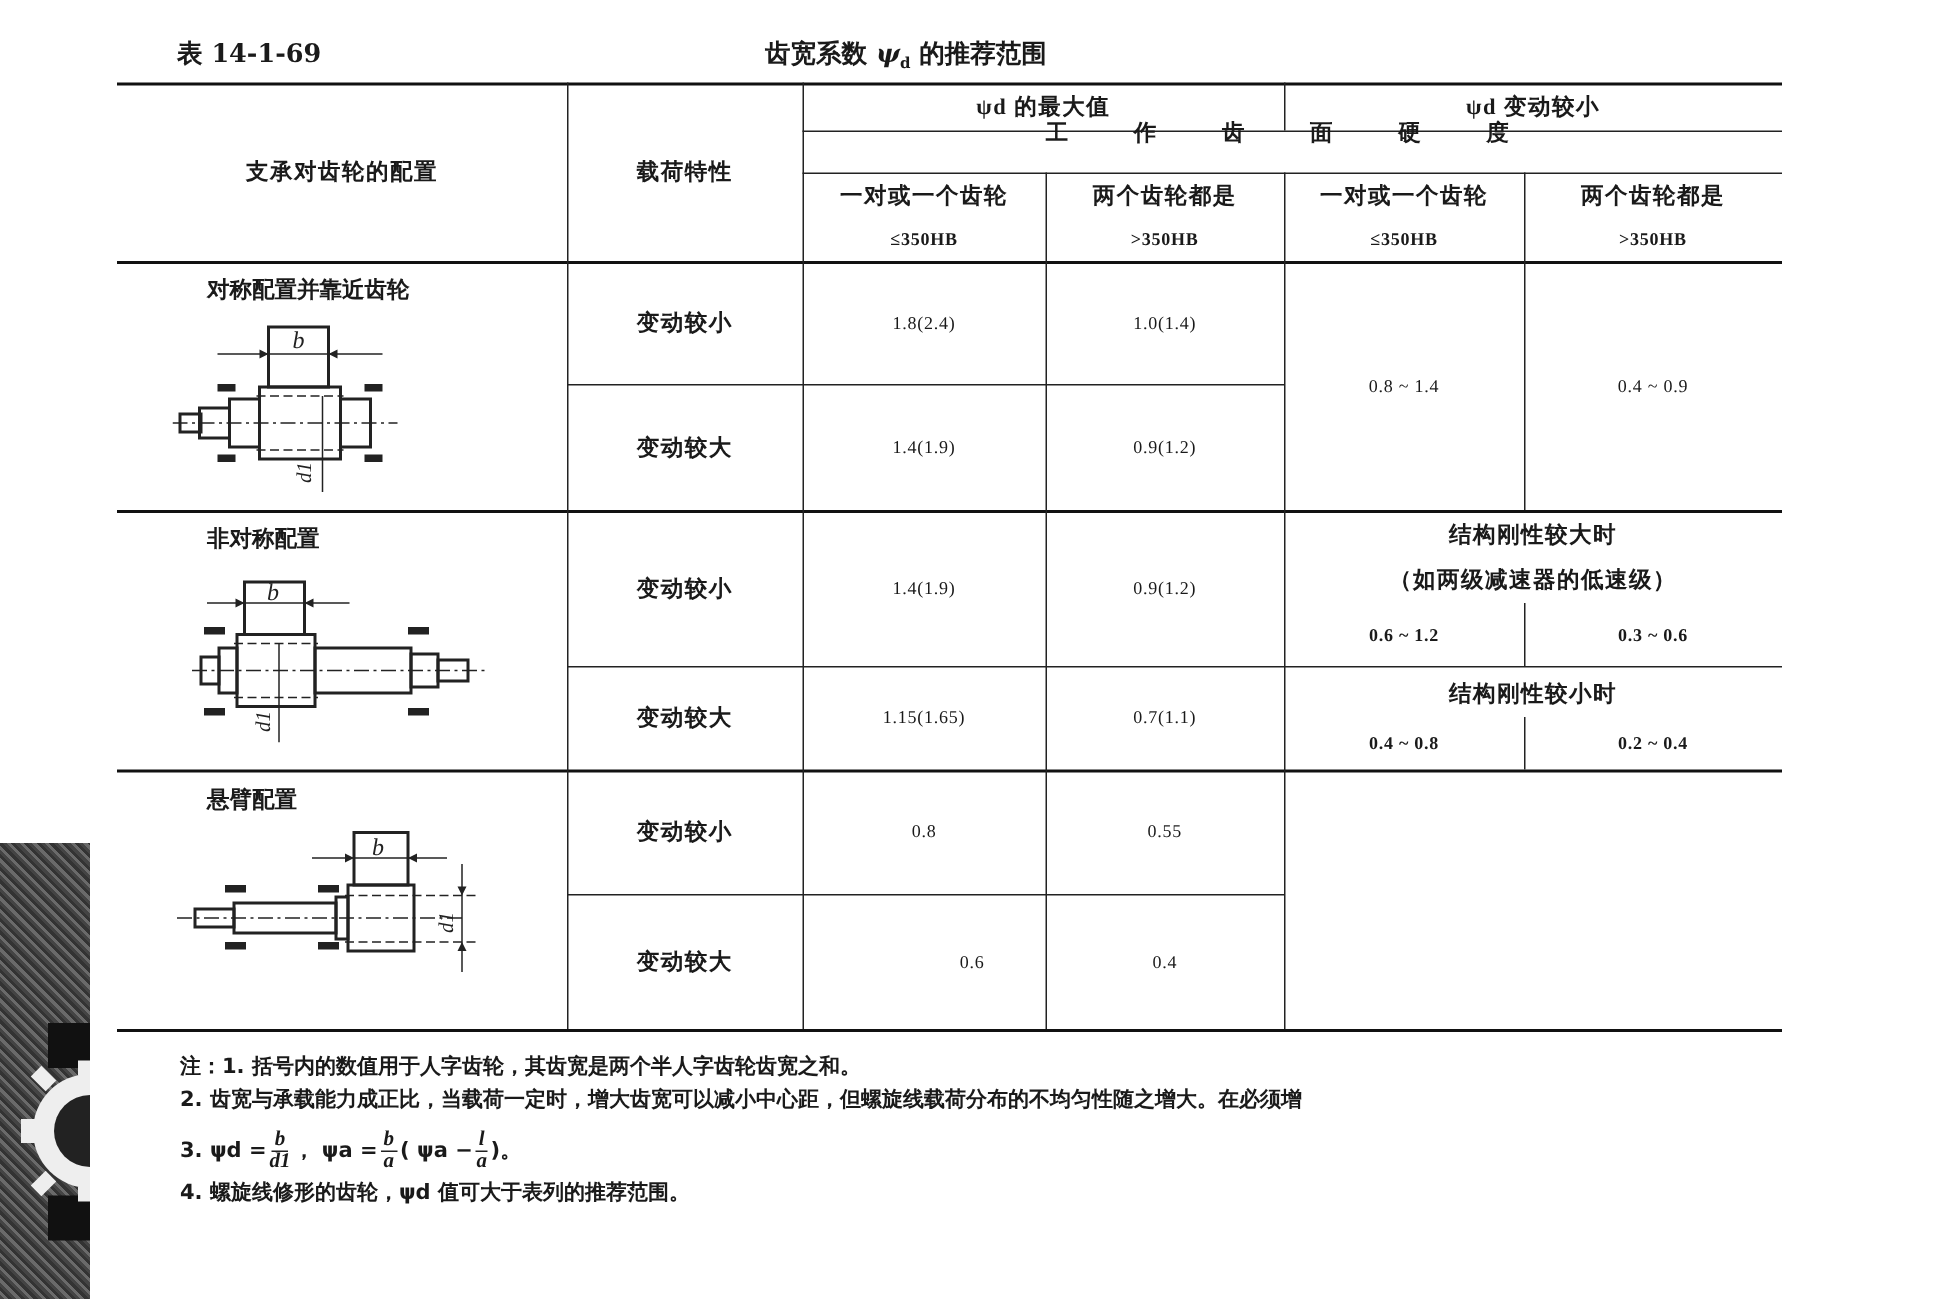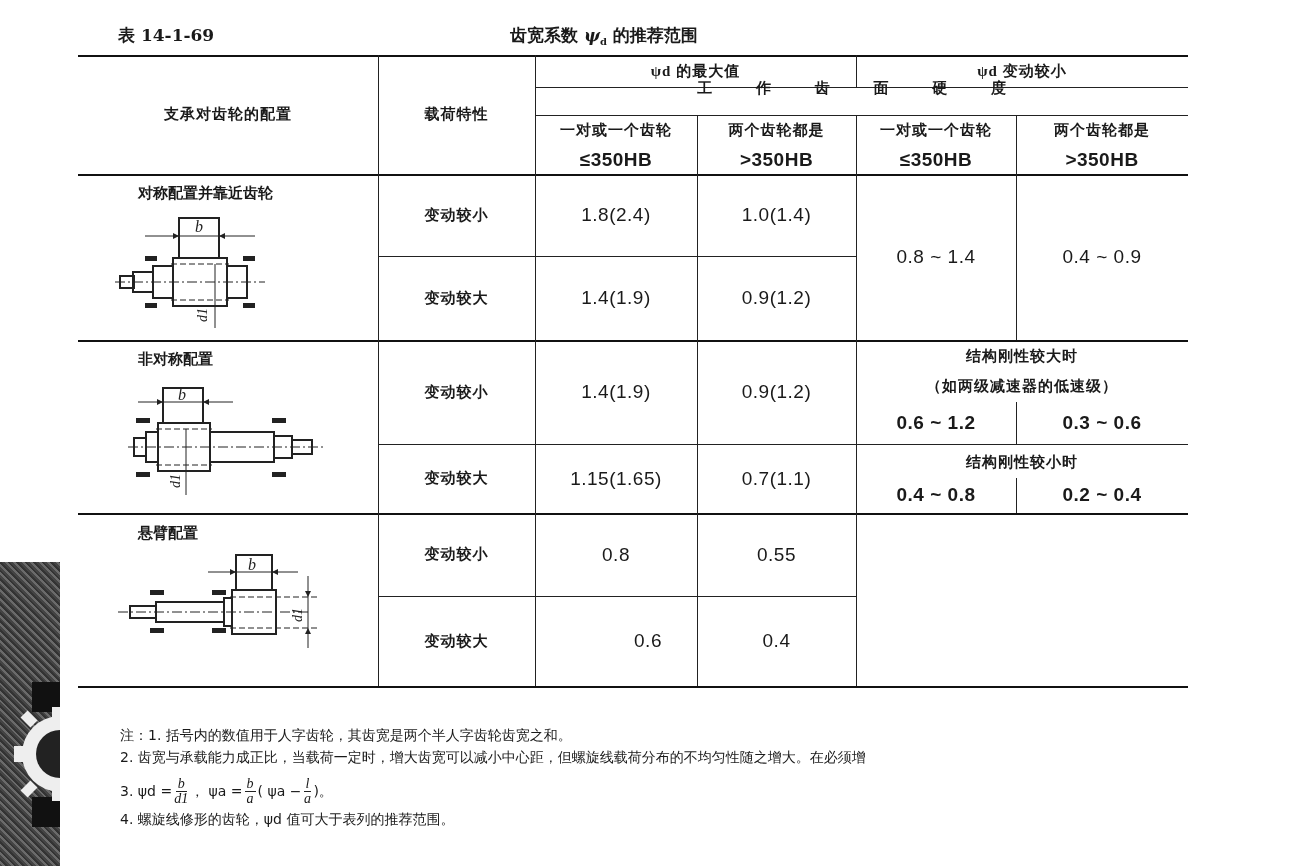--- a/index.html
+++ b/index.html
@@ -10,24 +10,24 @@
   .tbl-num { position:absolute; left:0; top:4px; font-family:"DejaVu Serif",serif; font-weight:bold; }
   .tbl-title { position:absolute; left:392px; top:4px; font-weight:bold; }
   .tbl-title i { font-style:italic; }
   .tbl-title sub { font-size:10px; }
   
   .hl { position:absolute; height:0; border-top:1.5px solid #222; }
   .hl.thick { border-top:2px solid #111; }
   .vl { position:absolute; width:0; border-left:1.5px solid #222; }
   .cell { position:absolute; display:flex; align-items:center; justify-content:center; font-size:15px; text-align:center; }
   .cjk { font-family:Liberation Serif, serif; font-weight:bold; letter-spacing:1px; }
-  .num { font-family:Liberation Sans, sans-serif; font-size:19px; letter-spacing:0.5px; }
+  .num { font-family:Liberation Serif, serif; font-size:12px; letter-spacing:0.5px; }
   .spaced { letter-spacing:20px; }
   .cfg-label { position:absolute; font-family:"DejaVu Sans",sans-serif; font-weight:bold; font-size:15px; }
-  .notes { position:absolute; left:94px; top:724px; width:1100px; font-family:"DejaVu Sans",sans-serif; font-weight:normal; font-size:14px; line-height:22px; }
+  .notes { position:absolute; left:94px; top:700px; width:1100px; font-family:"DejaVu Sans",sans-serif; font-weight:bold; font-size:14px; line-height:22px; }
   .notes .ln { white-space:nowrap; }
   .frac { display:inline-flex; flex-direction:column; align-items:center; vertical-align:middle; font-family:"Liberation Serif",serif; font-style:italic; font-size:14px; line-height:14px; margin:0 2px; }
   .frac .top { border-bottom:1px solid #222; padding:0 2px; }
   .gear-panel { position:absolute; left:0; top:562px; width:60px; height:304px;
     background: repeating-linear-gradient(45deg,#444 0 2px,#6a6a6a 2px 4px,#333 4px 6px); }
 </style>
 </head>
 <body>
 
 <div class="title-row">

